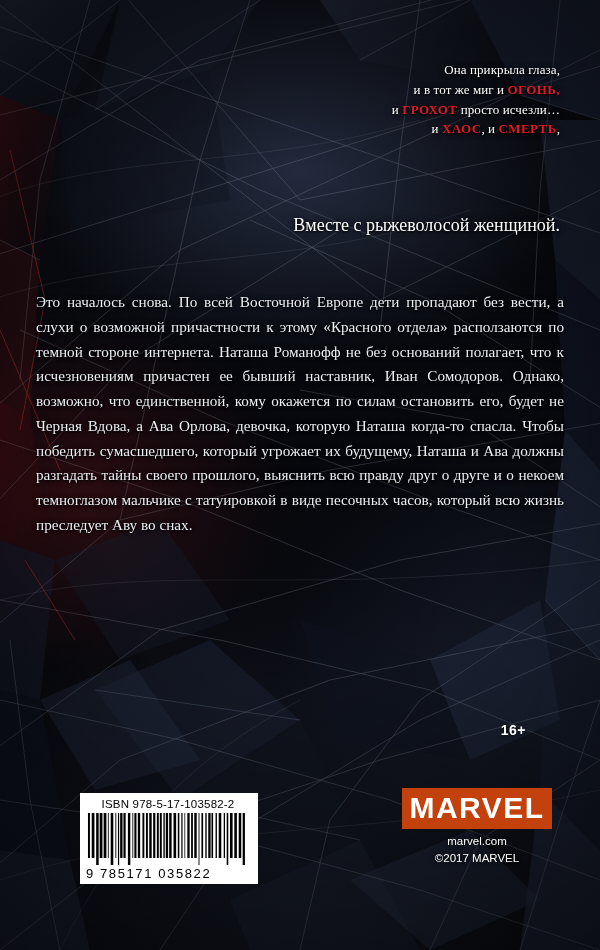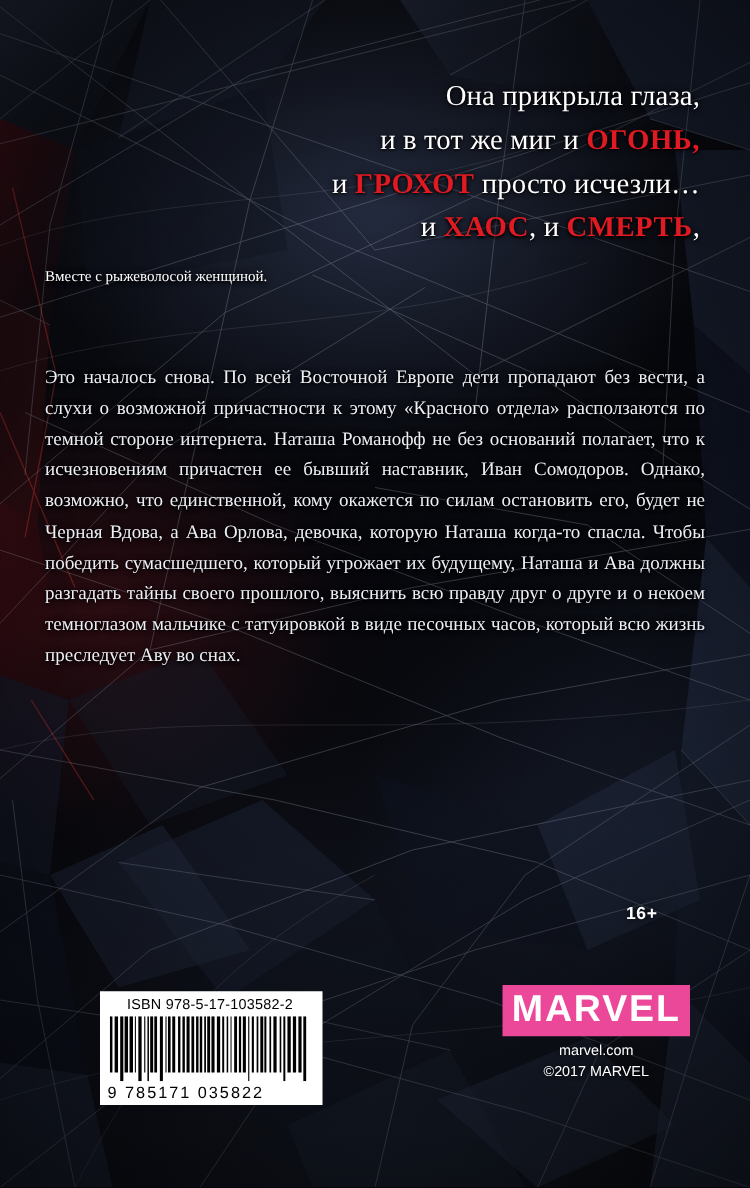--- a/index.html
+++ b/index.html
@@ -51,40 +51,40 @@
     position: absolute;
     inset: 0;
   }
   .tagline {
     position: absolute;
     left: 0;
     right: 40px;
     top: 60px;
     text-align: right;
     color: #ffffff;
-    font-size: 23px;
+    font-size: 13px;
     line-height: 1.52;
     letter-spacing: 0.1px;
     text-shadow: 0 0 6px rgba(0,0,0,0.9), 0 1px 2px rgba(0,0,0,0.9);
   }
   .tagline .red {
     color: #e01a22;
     font-weight: bold;
     letter-spacing: 0.4px;
   }
   .tagline .ln { display: block; }
 
   .subline {
     position: absolute;
     left: 36px;
     right: 40px;
     top: 212px;
-    text-align: left;
-    color: #ffffff;
-    font-size: 12px;
+    text-align: right;
+    color: #ffffff;
+    font-size: 18px;
     line-height: 1.5;
     text-shadow: 0 0 6px rgba(0,0,0,0.9), 0 1px 2px rgba(0,0,0,0.9);
   }
 
   .blurb {
     position: absolute;
     left: 36px;
     right: 36px;
     top: 290px;
     color: #eceff4;
@@ -109,21 +109,21 @@
 
   
   .marvel-block {
     position: absolute;
     right: 48px;
     top: 788px;
     text-align: center;
     width: 150px;
   }
   .marvel-logo {
-    background: #ec4899;
+    background: #c2410c;
     color: #ffffff;
     font-family: "Liberation Sans", sans-serif;
     font-weight: bold;
     font-size: 30px;
     letter-spacing: 1.5px;
     padding: 5px 0 6px 0;
     width: 150px;
     box-sizing: border-box;
     line-height: 1;
   }

